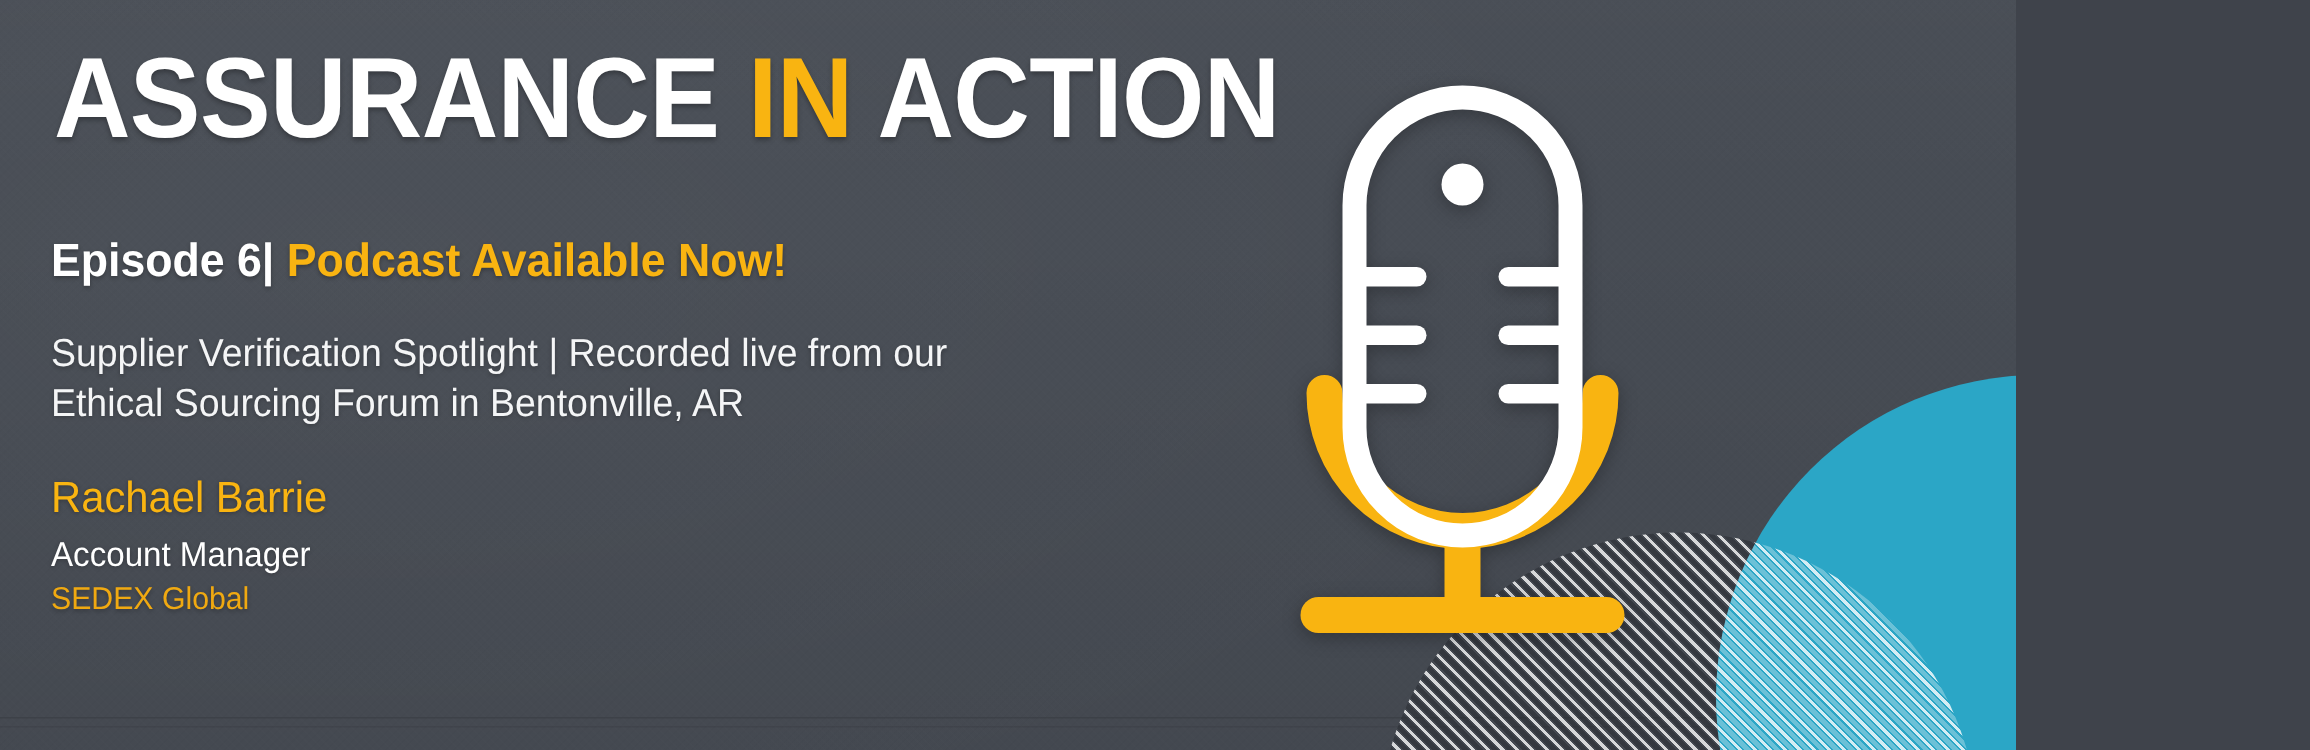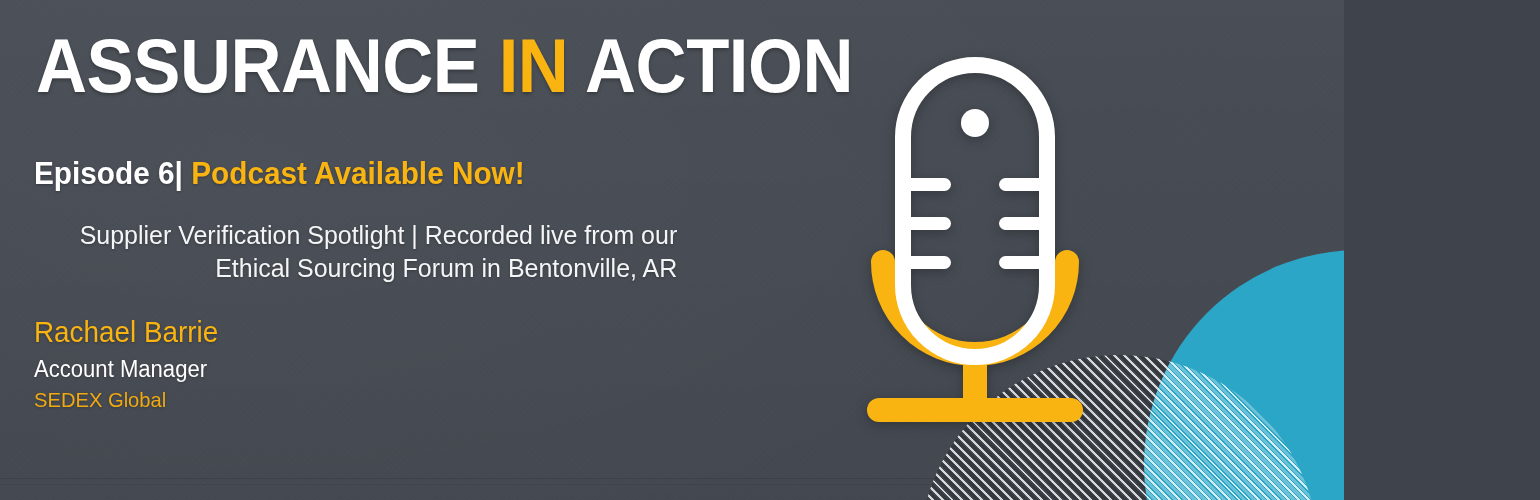--- a/index.html
+++ b/index.html
@@ -7,21 +7,20 @@
     padding: 0;
     background: #3f434b;
   }
   #banner {
     position: relative;
     width: 1344px;
     height: 500px;
     overflow: hidden;
     background: #474c54;
     font-family: "Liberation Sans", sans-serif;
-    text-align: right;
     -webkit-font-smoothing: antialiased;
   }
 
   
   .bg-vignette {
     position: absolute;
     inset: 0;
     background:
       radial-gradient(ellipse 120% 150% at 18% 35%, rgba(255,255,255,0.028) 0%, rgba(255,255,255,0.0) 55%),
       linear-gradient(180deg, rgba(255,255,255,0.016) 0%, rgba(0,0,0,0.0) 26%, rgba(0,0,0,0.05) 100%);

